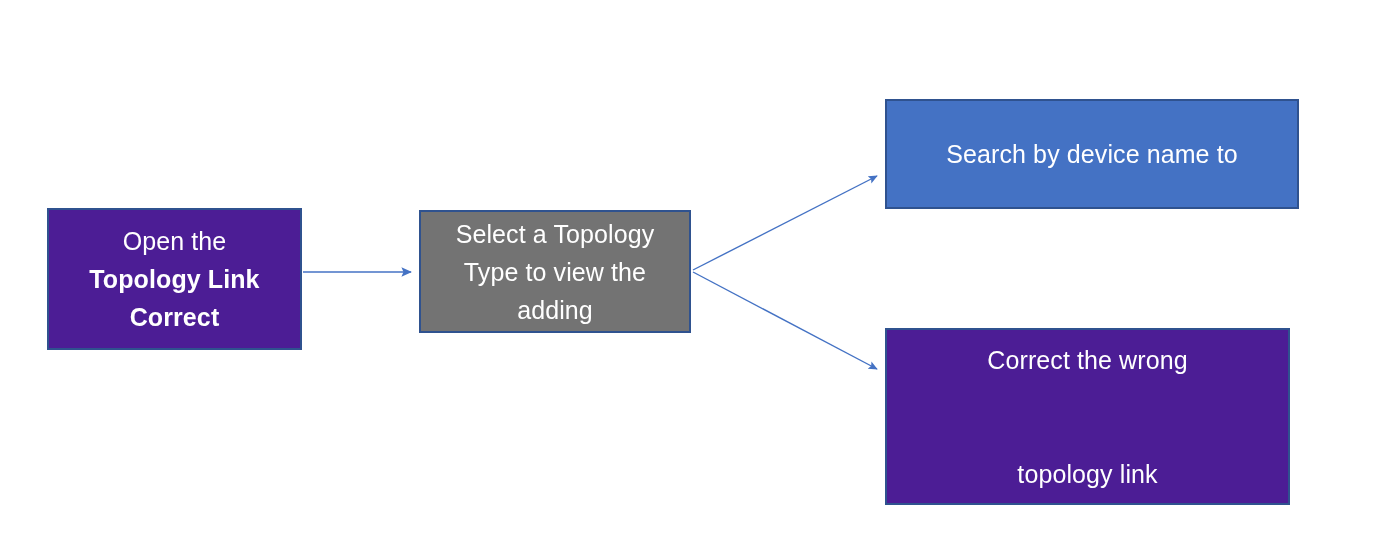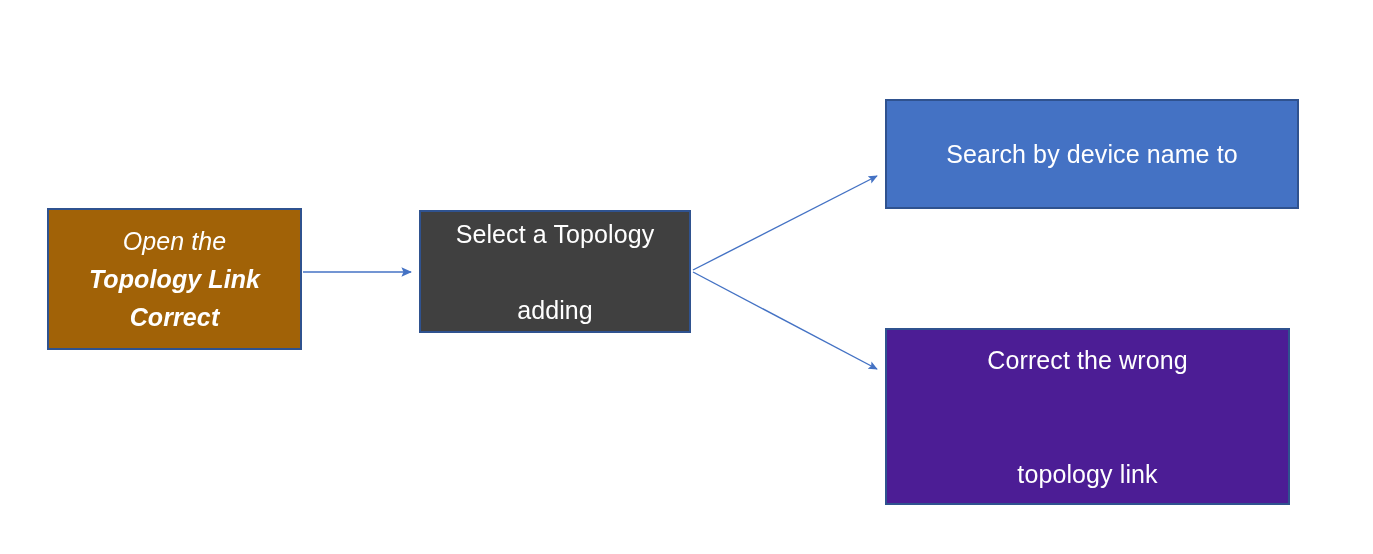--- a/index.html
+++ b/index.html
@@ -60,26 +60,26 @@
     <defs>
       <marker id="arrowhead" markerWidth="7" markerHeight="7" refX="6" refY="3.2" orient="auto" markerUnits="strokeWidth">
         <path d="M0,0.3 L6.6,3.2 L0,6.1 L1.3,3.2 Z" fill="#4472C4"></path>
       </marker>
     </defs>
     <line x1="303" y1="272" x2="411" y2="272" stroke="#4472C4" stroke-width="1.6" marker-end="url(#arrowhead)"></line>
     <line x1="693" y1="270" x2="877" y2="176" stroke="#4472C4" stroke-width="1.4" marker-end="url(#arrowhead)"></line>
     <line x1="693" y1="272" x2="877" y2="369" stroke="#4472C4" stroke-width="1.4" marker-end="url(#arrowhead)"></line>
   </svg>
 
-  <div class="flow-box" id="node-0" style="left: 47px; top: 208px; width: 255px; height: 142px; background: #a16207; border-color: rgb(47, 82, 143); color: rgb(255, 255, 255); font-style: italic;">
+  <div class="flow-box" id="node-0" style="left: 47px; top: 208px; width: 255px; height: 142px; background: #4c1d95; border-color: rgb(47, 82, 143); color: rgb(255, 255, 255);">
     <span class="box-text"><span>Open the</span><br><span class="bold-line">Topology Link</span><br><span class="bold-line">Correct</span></span>
   </div>
 
-  <div class="flow-box" id="node-1" style="left: 419px; top: 210px; width: 272px; height: 123px; background: #404040; border-color: rgb(47, 82, 143); color: rgb(255, 255, 255);">
-    <span class="box-text"><span>Select a Topology</span><br><br><span>adding</span></span>
+  <div class="flow-box" id="node-1" style="left: 419px; top: 210px; width: 272px; height: 123px; background: #737373; border-color: rgb(47, 82, 143); color: rgb(255, 255, 255);">
+    <span class="box-text"><span>Select a Topology</span><br><span>Type to view the</span><br><span>adding</span></span>
   </div>
 
   <div class="flow-box" id="node-2" style="left: 885px; top: 99px; width: 414px; height: 110px; background: rgb(68, 114, 196); border-color: rgb(47, 82, 143); color: rgb(255, 255, 255);">
     <span class="box-text"><span>Search by device name to</span><br></span>
   </div>
 
   <div class="flow-box" id="node-3" style="left: 885px; top: 328px; width: 405px; height: 177px; background: #4c1d95; border-color: rgb(47, 82, 143); color: rgb(255, 255, 255);">
     <span class="box-text"><span>Correct the wrong</span><br><br><br><span>topology link</span></span>
   </div>
 

